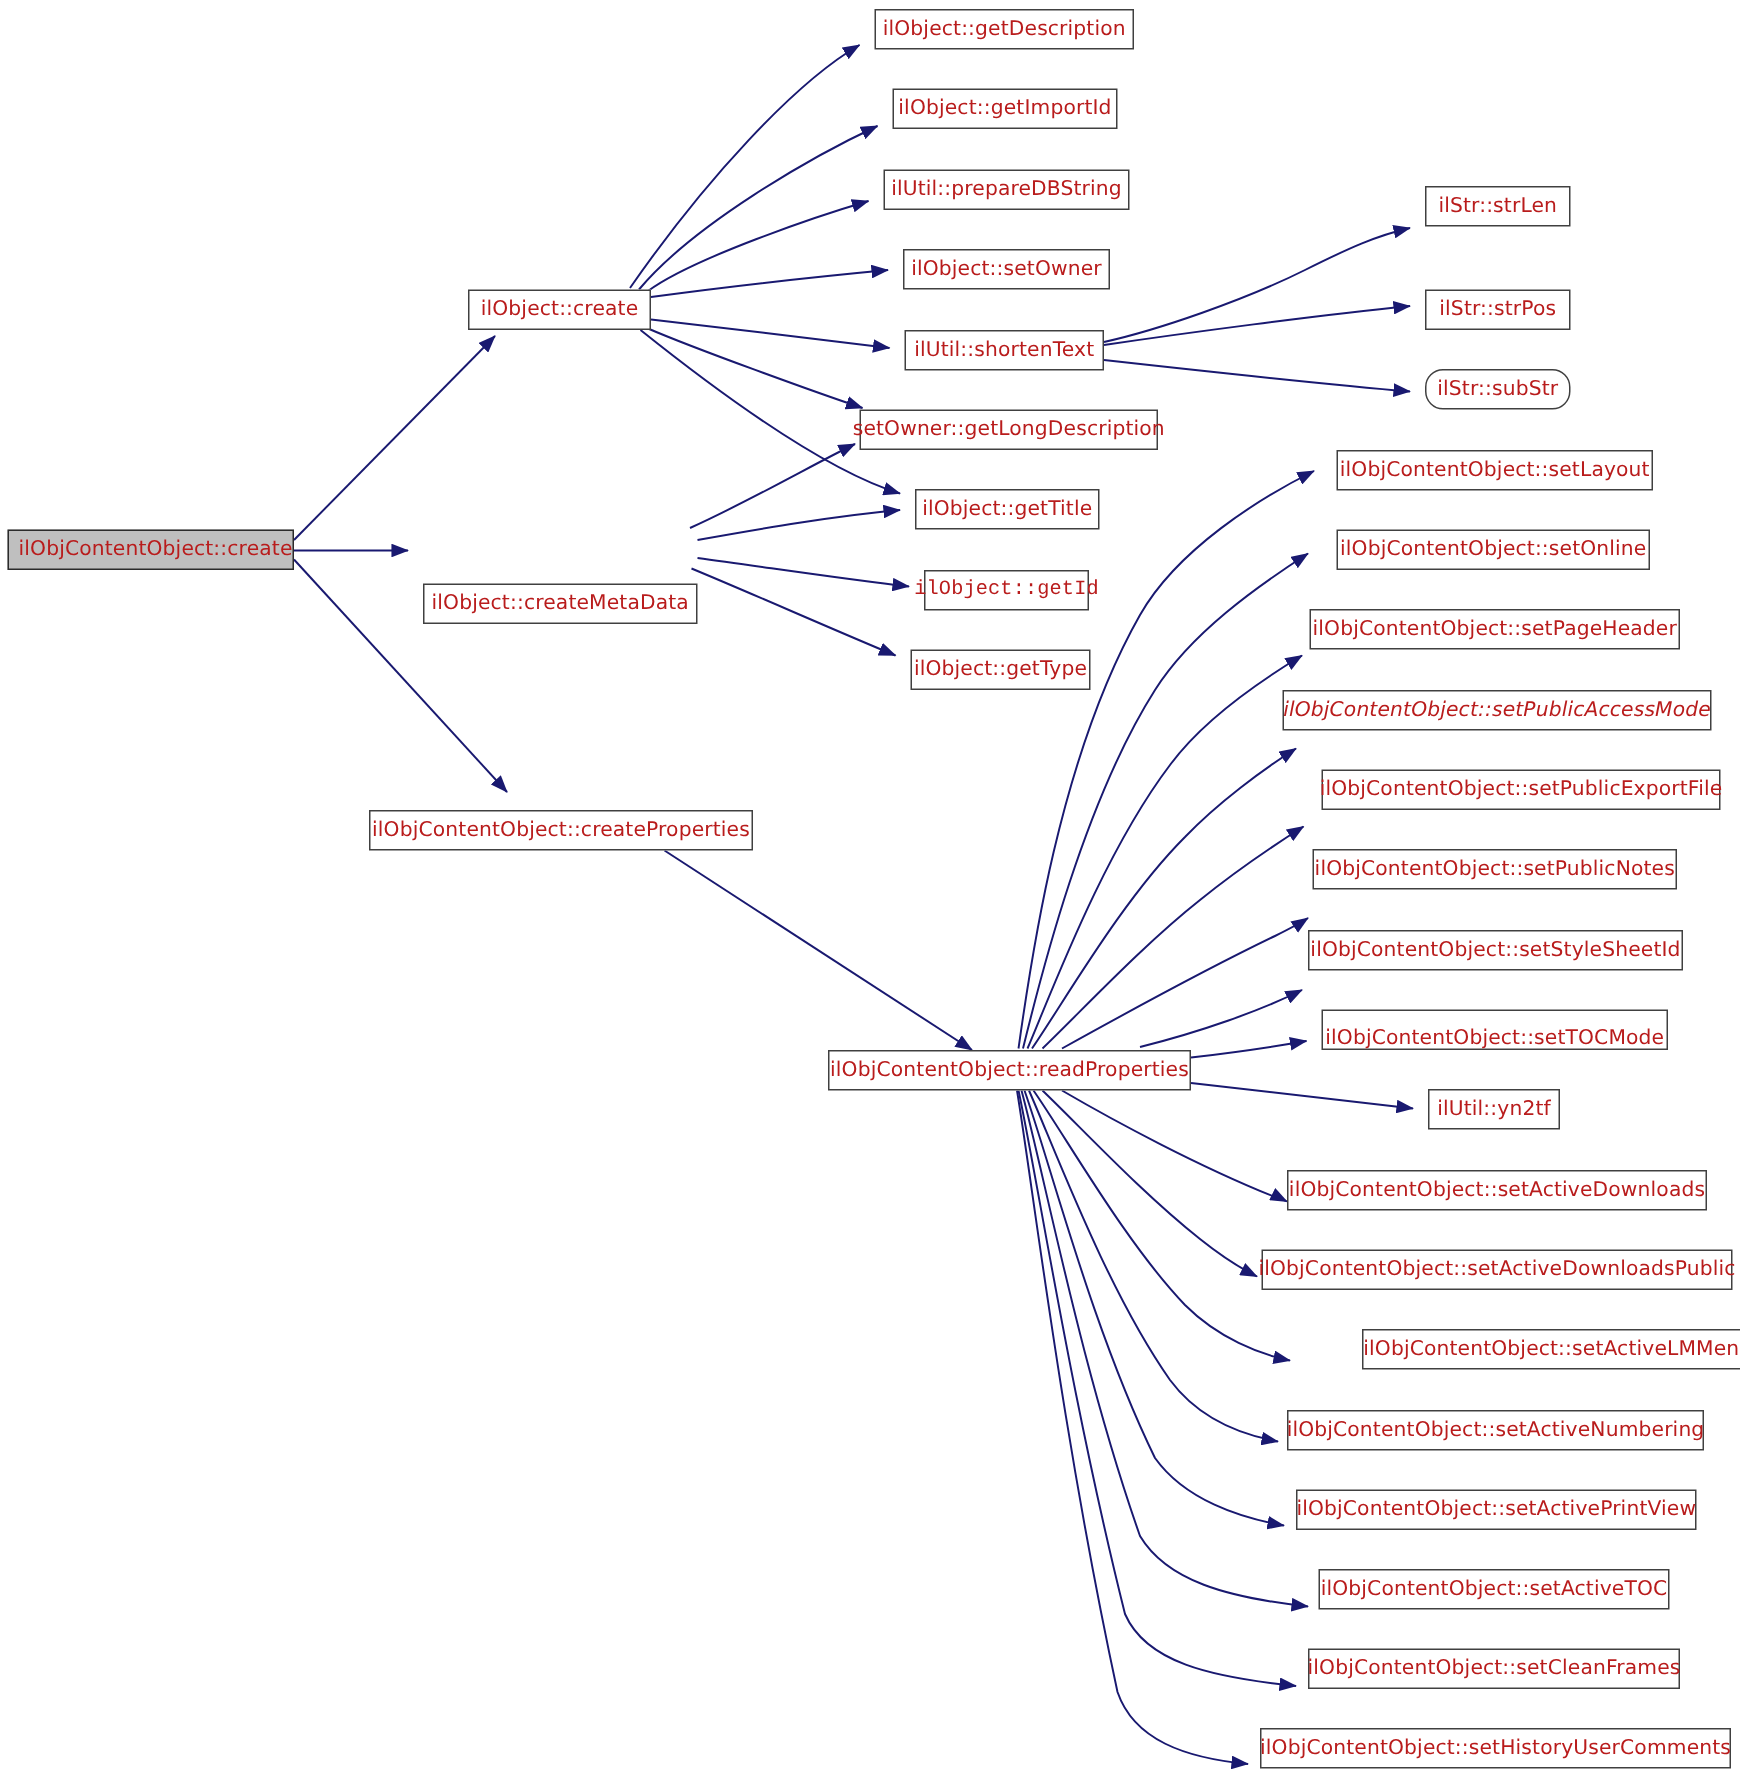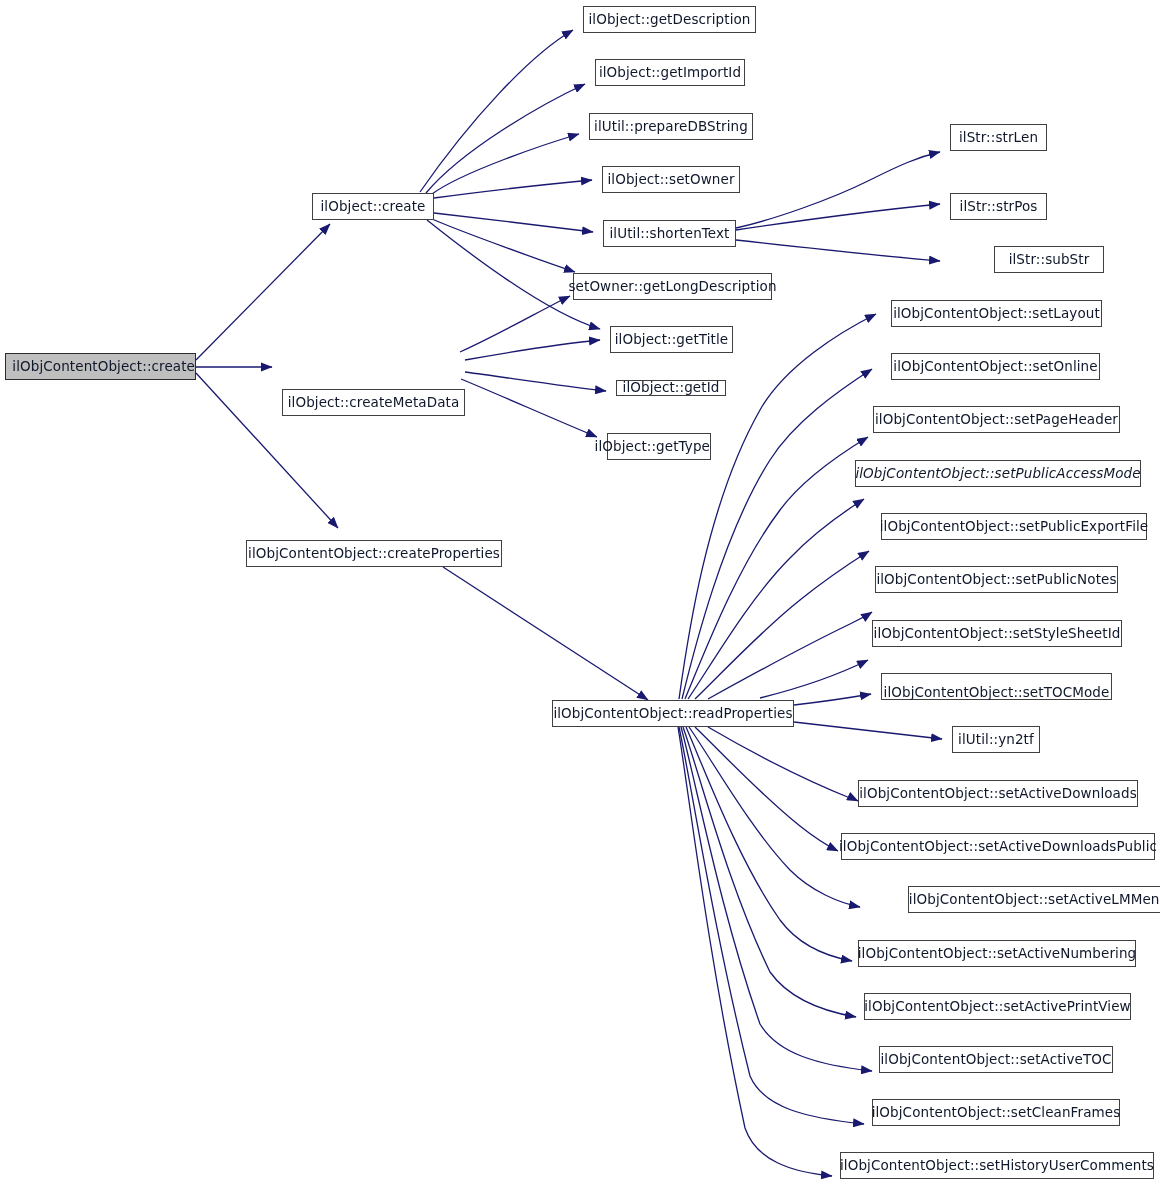--- a/index.html
+++ b/index.html
@@ -17,21 +17,21 @@
     left:0; top:0;
     width:1160px;
     height:1187px;
     pointer-events:none;
   }
   .node{
     position:absolute;
     box-sizing:border-box;
     border:1px solid #404040;
     background:#ffffff;
-    color:#0f172a;
+    color:#b91c1c;
     font-size:13.5px;
     line-height:1;
     display:flex;
     align-items:center;
     justify-content:center;
     white-space:nowrap;
     letter-spacing:0.1px;
     z-index:3;
   }
   .node.root{
@@ -118,33 +118,33 @@
       </div>
       <div class="node" style="left: 603px; top: 220px; width: 133px; height: 27px;">
         <span class="lbl">ilUtil::shortenText</span>
       </div>
       <div class="node" style="left: 573px; top: 273px; width: 199px; height: 27px;">
         <span class="lbl">setOwner::getLongDescription</span>
       </div>
       <div class="node" style="left: 610px; top: 326px; width: 123px; height: 27px;">
         <span class="lbl">ilObject::getTitle</span>
       </div>
-      <div class="node" style="left: 616px; top: 380px; width: 110px; height: 16px;">
+      <div class="node" style="left: 616px; top: 380px; width: 110px; height: 27px; font-family: Liberation Mono, monospace;">
         <span class="lbl">ilObject::getId</span>
       </div>
-      <div class="node" style="left: 607px; top: 433px; width: 104px; height: 27px; justify-content: flex-end;">
+      <div class="node" style="left: 607px; top: 433px; width: 120px; height: 27px;">
         <span class="lbl">ilObject::getType</span>
       </div>
       <div class="node" style="left: 950px; top: 124px; width: 97px; height: 27px; justify-content: center;">
         <span class="lbl">ilStr::strLen</span>
       </div>
       <div class="node" style="left: 950px; top: 193px; width: 97px; height: 27px;">
         <span class="lbl">ilStr::strPos</span>
       </div>
-      <div class="node" style="left: 994px; top: 246px; width: 110px; height: 27px;">
+      <div class="node" style="left: 950px; top: 246px; width: 97px; height: 27px; border-radius: 12px;">
         <span class="lbl">ilStr::subStr</span>
       </div>
       <div class="node" style="left: 552px; top: 700px; width: 242px; height: 27px;">
         <span class="lbl">ilObjContentObject::readProperties</span>
       </div>
       <div class="node" style="left: 891px; top: 300px; width: 211px; height: 27px;">
         <span class="lbl">ilObjContentObject::setLayout</span>
       </div>
       <div class="node" style="left: 891px; top: 353px; width: 209px; height: 27px;">
         <span class="lbl">ilObjContentObject::setOnline</span>

